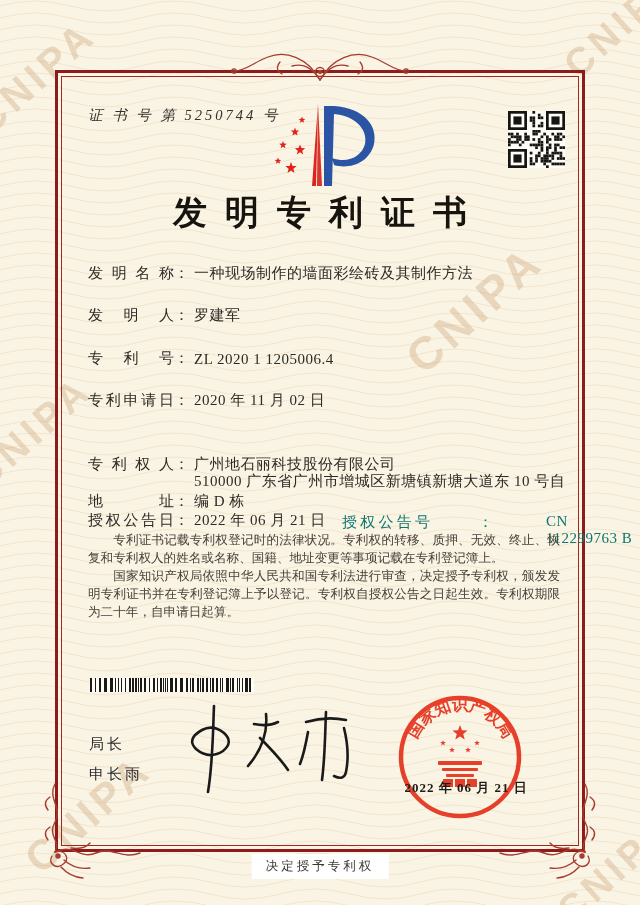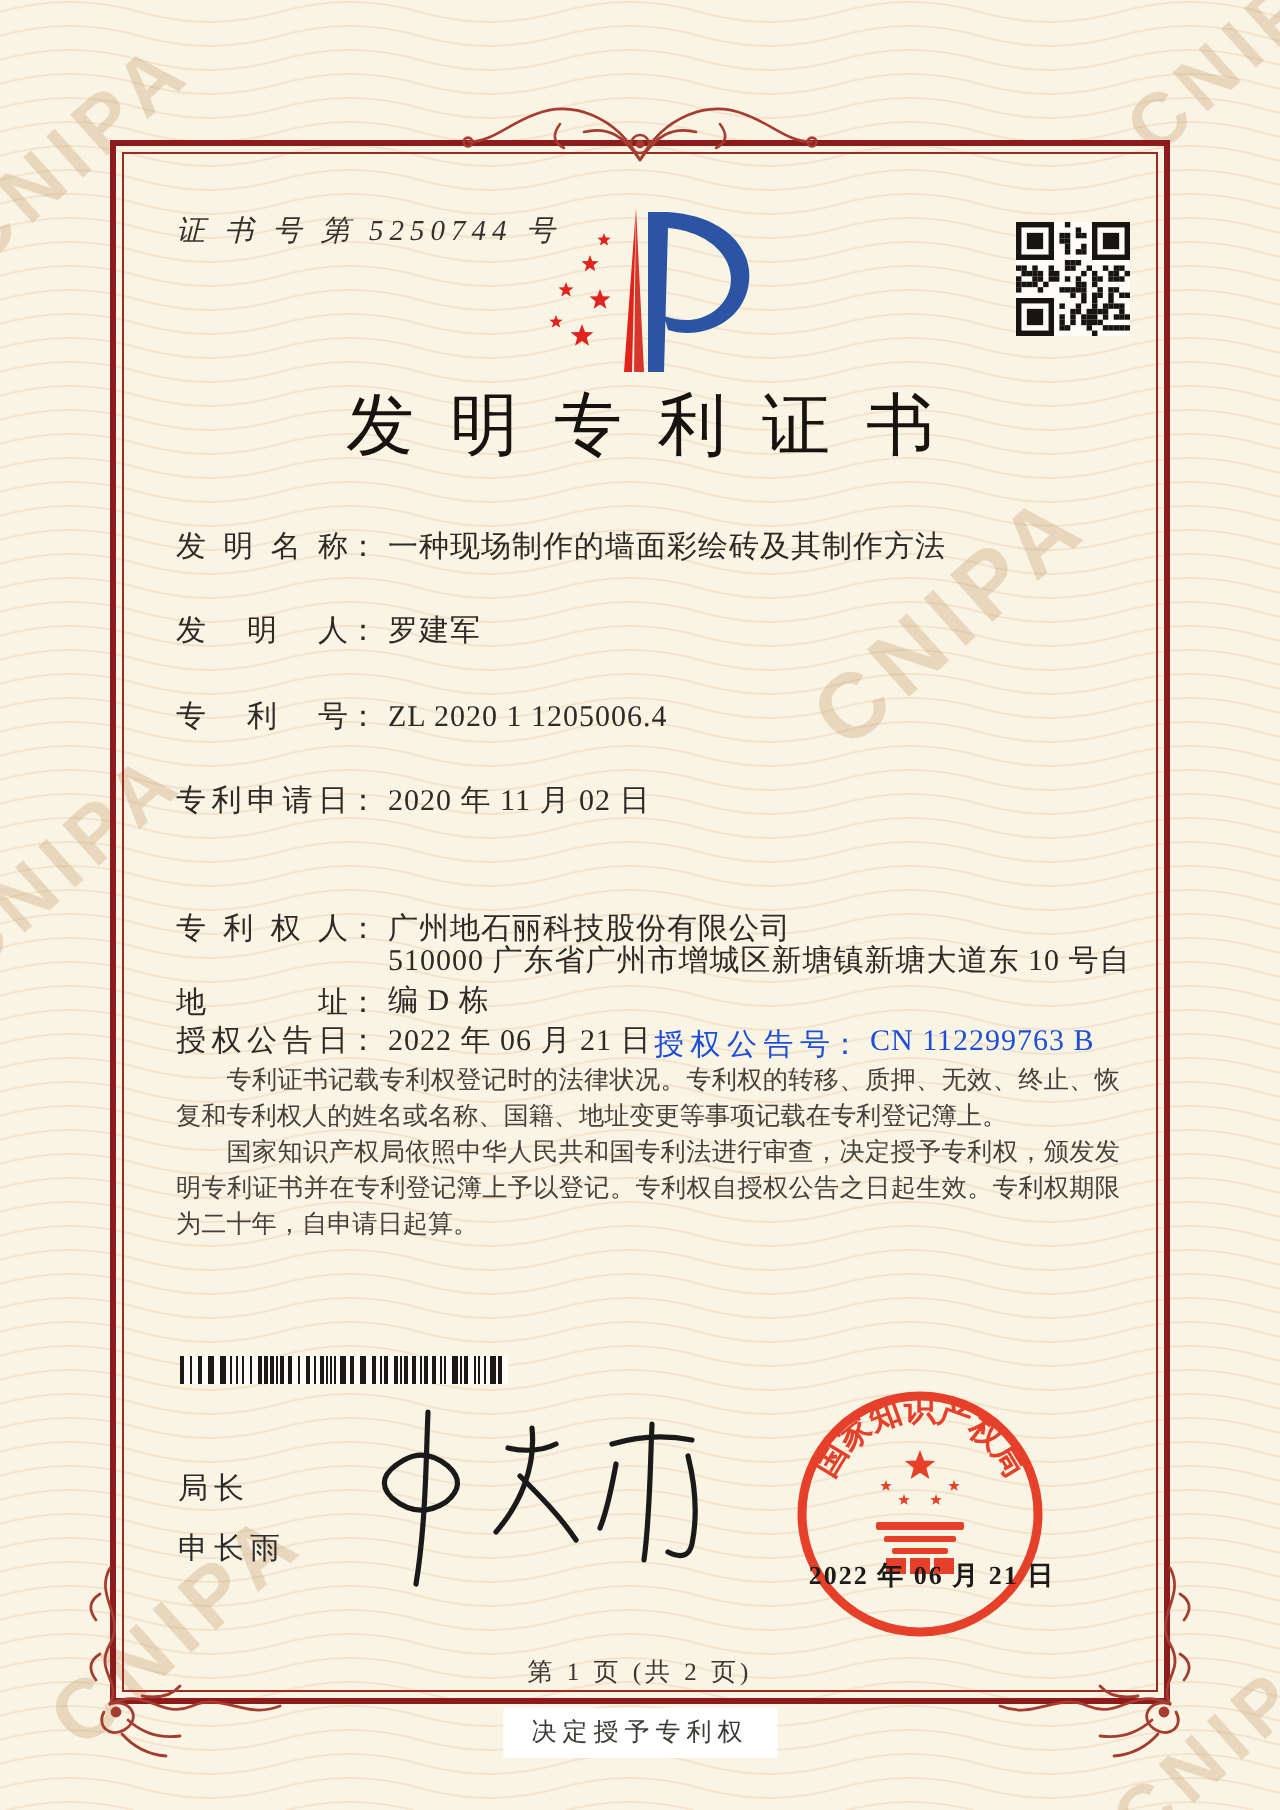--- a/index.html
+++ b/index.html
@@ -4,28 +4,28 @@
 <style>
   html,body{margin:0;padding:0;background:#e8e4d8;}
   .page{position:relative;width:640px;height:905px;background:#faf4e4;overflow:hidden;
         font-family:"Liberation Serif","DejaVu Serif",serif;color:#2e2b28;}
   .waves{position:absolute;left:0;top:0;width:640px;height:905px;opacity:.55;}
   .wm{position:absolute;font-family:"Liberation Sans","DejaVu Sans",sans-serif;font-weight:bold;
       color:rgba(196,152,110,.32);transform:rotate(-42deg);letter-spacing:5px;user-select:none;}
   .frame-outer{position:absolute;left:55px;top:70px;right:55px;bottom:53px;border:3px solid #8e1b1b;}
   .frame-inner{position:absolute;left:61px;top:76px;right:61px;bottom:59px;border:1px solid #9b2a22;}
   .cert-no{position:absolute;left:88px;top:106px;font-size:14.5px;letter-spacing:3px;color:#35322e;font-style:italic;}
-  .title{position:absolute;left:0;right:0;top:190px;text-align:center;font-size:34px;font-weight:normal;
+  .title{position:absolute;left:0;right:0;top:190px;text-align:center;font-size:34px;font-weight:bold;
          letter-spacing:18px;text-indent:18px;color:#17130f;}
   .row{position:absolute;left:88px;display:flex;align-items:flex-end;font-size:15px;color:#2e2a25;}
   .lbl{display:inline-block;width:86px;text-align:justify;text-align-last:justify;white-space:nowrap;flex:none;}
   .colon{flex:none;}
   .val{margin-left:5px;letter-spacing:.5px;}
   .val-wrap{margin-left:5px;width:382px;letter-spacing:.5px;line-height:20px;}
-  .row2{position:absolute;left:327px;display:flex;font-size:15px;color:#1d4ed8;}
+  .row2{position:absolute;left:342px;display:flex;font-size:15px;color:#0f766e;gap:48px;}
   .lbl2{display:inline-block;width:88px;text-align:justify;text-align-last:justify;white-space:nowrap;flex:none;}
   .body-text{position:absolute;left:88px;top:531px;width:472px;font-size:12.6px;line-height:18px;
              color:#46413a;text-align:justify;}
   .body-text p{margin:0;text-indent:2em;}
   .barcode{position:absolute;left:90px;top:678px;width:164px;height:14px;display:flex;align-items:stretch;background:#fdfcf7;}
   .barcode div{height:100%;}
   .signer-title{position:absolute;left:89px;top:735px;font-family:"Liberation Sans","DejaVu Sans",sans-serif;
                 font-size:15px;letter-spacing:3px;color:#2b2b2b;}
   .signer-name{position:absolute;left:89px;top:765px;font-family:"Liberation Sans","DejaVu Sans",sans-serif;
                font-size:15px;letter-spacing:3px;color:#2b2b2b;}
@@ -418,16 +418,15 @@
       <rect x="59" y="86" width="10" height="8"></rect>
     <polygon points="64.0,32.0 66.0,37.3 71.6,37.5 67.2,41.0 68.7,46.5 64.0,43.4 59.3,46.5 60.8,41.0 56.4,37.5 62.0,37.3"></polygon>
         <polygon points="47.0,47.0 47.7,49.0 49.9,49.1 48.2,50.4 48.8,52.4 47.0,51.3 45.2,52.4 45.8,50.4 44.1,49.1 46.3,49.0"></polygon>
         <polygon points="56.0,54.0 56.7,56.0 58.9,56.1 57.2,57.4 57.8,59.4 56.0,58.3 54.2,59.4 54.8,57.4 53.1,56.1 55.3,56.0"></polygon>
         <polygon points="72.0,54.0 72.7,56.0 74.9,56.1 73.2,57.4 73.8,59.4 72.0,58.3 70.2,59.4 70.8,57.4 69.1,56.1 71.3,56.0"></polygon>
         <polygon points="81.0,47.0 81.7,49.0 83.9,49.1 82.2,50.4 82.8,52.4 81.0,51.3 79.2,52.4 79.8,50.4 78.1,49.1 80.3,49.0"></polygon>
       </g>
   </svg>
   <div class="seal-date">2022 年 06 月 21 日</div>
 
-  <div class="page-info">第 1 页 (共 2 页)</div>
   <div class="cont-note">决定授予专利权</div>
 
 </div>
 
 </body></html>

